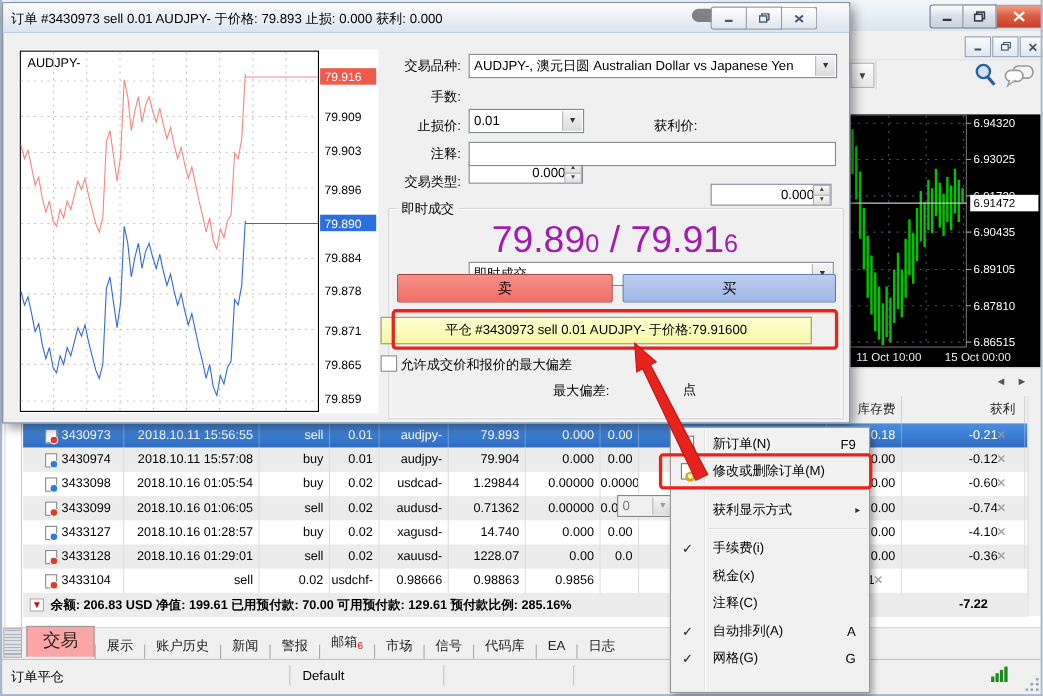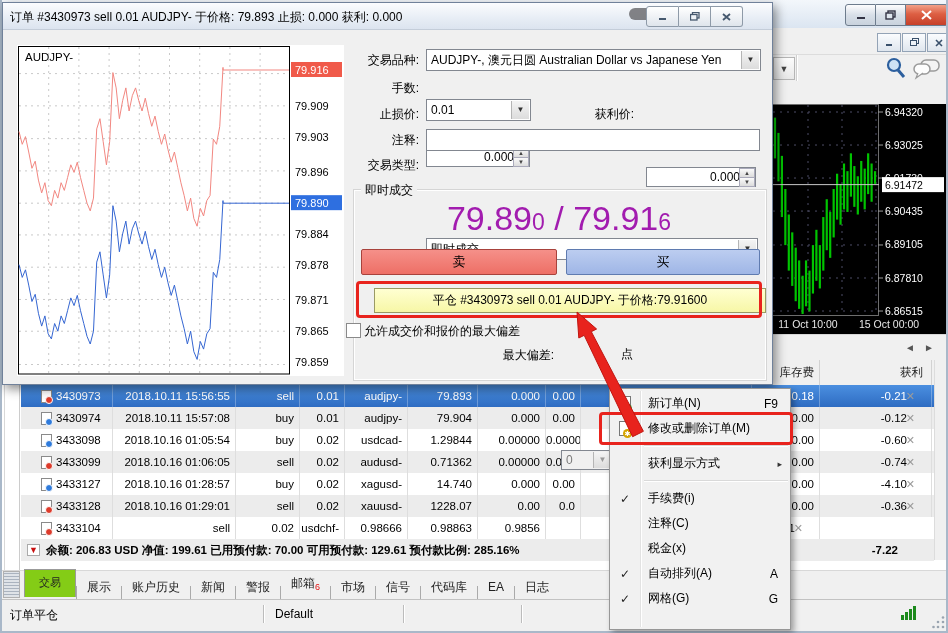--- a/index.html
+++ b/index.html
@@ -33,21 +33,21 @@
   .row-sel .tc{border-right:1px solid rgba(255,255,255,.28);}
   .row-alt{background:#ececec;}
   .doc-ico{width:9px;height:11px;background:#fff;border:1px solid #8a8a8a;position:relative;flex:0 0 9px;}
   .doc-ico i{position:absolute;right:-2px;bottom:-2px;width:6px;height:6px;border-radius:50%;border:1px solid #fff;}
   .dot-sell{background:#dd3b2b;} .dot-buy{background:#2f7bdc;}
   .xclose{color:#9b9b9b;font-weight:bold;font-size:11px;position:absolute;right:16px;top:0;}
   .profit-cell{position:relative;padding-right:24px;}
   
   .tab{padding:0 10px;color:#222;font-size:12px;line-height:24px;white-space:nowrap;}
   .tab-sep{width:1px;height:13px;background:#aaa;margin-top:6px;}
-  .tab-active{background:#84cc16;border:1px solid #9a9a9a;border-bottom:none;font-size:11px;
+  .tab-active{background:#fca5a5;border:1px solid #9a9a9a;border-bottom:none;font-size:16px;
     line-height:25px;padding:0 14px;margin-top:0;position:relative;top:-2px;height:27px;}
   .badge6{color:#e01010;font-size:9px;vertical-align:sub;}
   
   .sbar-sep{width:1px;background:#bcbcbc;border-right:1px solid #fff;height:18px;margin-top:5px;}
   
   .dialog{left:2px;top:2px;width:769px;height:381px;background:#f0f0f0;
     border:1px solid #70819a;box-shadow:3px 4px 10px rgba(0,0,0,.45);}
   .dlg-titlebar{left:0;top:0;width:100%;height:26px;
     background:linear-gradient(#fbfcfe,#e7edf5 60%,#dce4ef);border-bottom:1px solid #c4cdd9;}
   .dlg-title{left:7px;top:6px;font-size:12px;color:#000;white-space:nowrap;}
@@ -535,21 +535,21 @@
       <span>即时成交</span><span class="arrow">▼</span></div>
 
     <div class="abs groupbox" style="left:350px;top:186px;width:412px;height:190px;"></div>
     <div class="abs grouplabel" style="left:358px;top:179px;">即时成交</div>
 
     <div class="abs bigprice" style="left:350px;top:196px;width:412px;text-align:center;"><span>79.89</span><span class="sm">0</span><span> / </span><span>79.91</span><span class="sm">6</span></div>
 
     <div class="abs btn-sell" style="left:358px;top:246px;width:194px;height:24px;">卖</div>
     <div class="abs btn-buy" style="left:563px;top:246px;width:192px;height:24px;">买</div>
 
-    <div class="abs btn-close-pos" style="left:371px;top:285px;width:390px;height:23px;">平仓 #3430973 sell 0.01 AUDJPY- 于价格:79.91600</div>
+    <div class="abs btn-close-pos" style="left:343px;top:285px;width:390px;height:23px;">平仓 #3430973 sell 0.01 AUDJPY- 于价格:79.91600</div>
     <div class="abs red-box" style="left:353px;top:278px;width:400px;height:31px;"></div>
 
     <div class="abs chk" style="left:343px;top:320px;"></div>
     <div class="abs" style="left:361px;top:320px;font-size:12px;">允许成交价和报价的最大偏差</div>
 
     <div class="abs flabel" style="left:421px;top:341px;width:130px;">最大偏差:</div>
     <div class="abs combo disabled" style="left:558px;top:341px;width:52px;height:20px;line-height:18px;">
       <span>0</span><span class="arrow">▼</span></div>
     <div class="abs" style="left:618px;top:343px;font-size:12px;">点</div>
   </div>
@@ -577,24 +577,24 @@
       <div class="mitem" style="height: 25px;">
         <span>获利显示方式</span>
         <span class="subarrow">▸</span>
       </div>
       <div class="msep"></div>
       <div class="mitem" style="height: 25px;">
         <span class="chkmark">✓</span>
         <span>手续费(i)</span>
       </div>
       <div class="mitem" style="height: 25px;">
+        <span>税金(x)</span>
+      </div>
+      <div class="mitem" style="height: 25px;">
         <span>注释(C)</span>
-      </div>
-      <div class="mitem" style="height: 25px;">
-        <span>税金(x)</span>
       </div>
       <div class="mitem" style="height: 25px;">
         <span class="chkmark">✓</span>
         <span>自动排列(A)</span>
         <span class="sc">A</span>
       </div>
       <div class="mitem" style="height: 25px;">
         <span class="chkmark">✓</span>
         <span>网格(G)</span>
         <span class="sc">G</span>

